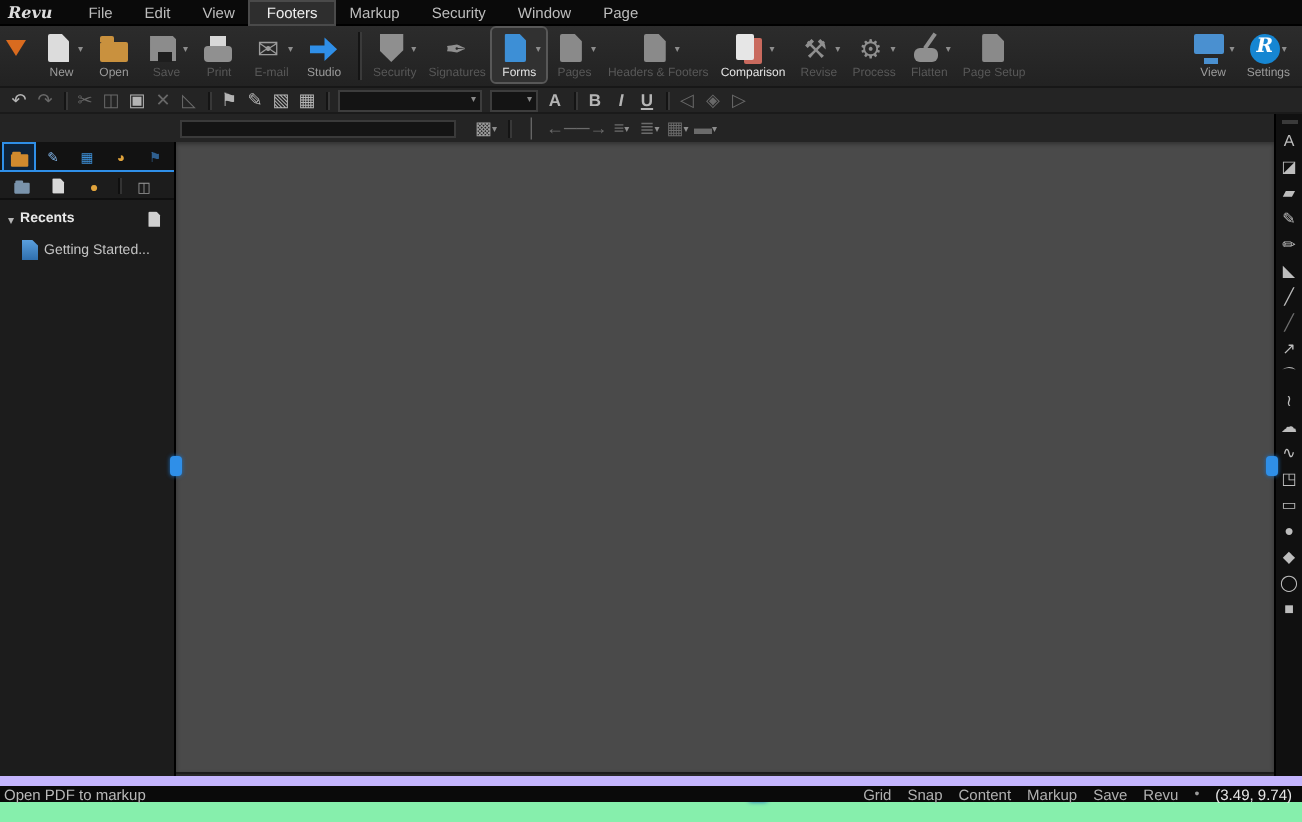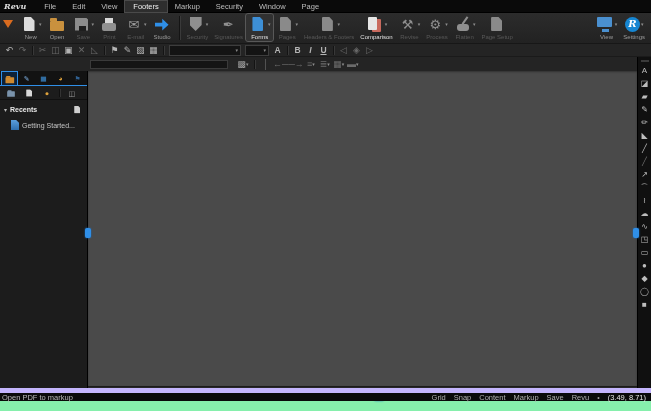--- a/index.html
+++ b/index.html
@@ -551,17 +551,17 @@
       <div class="sb-right">
 
       <span class="sb-toggle"><span>Grid</span></span>
           <span class="sb-toggle"><span>Snap</span></span>
           <span class="sb-toggle"><span>Content</span></span>
           <span class="sb-toggle"><span>Markup</span></span>
           <span class="sb-toggle"><span>Save</span></span>
           <span class="sb-toggle"><span>Revu</span></span>
         </div>
       <span class="sb-dot">•</span>
-      <span class="sb-coords">(3.49, 8.71)</span>
+      <span class="sb-coords">(3.49, 9.74)</span>
     </div>
   </div>
 
 </div>
 
 </body></html>

